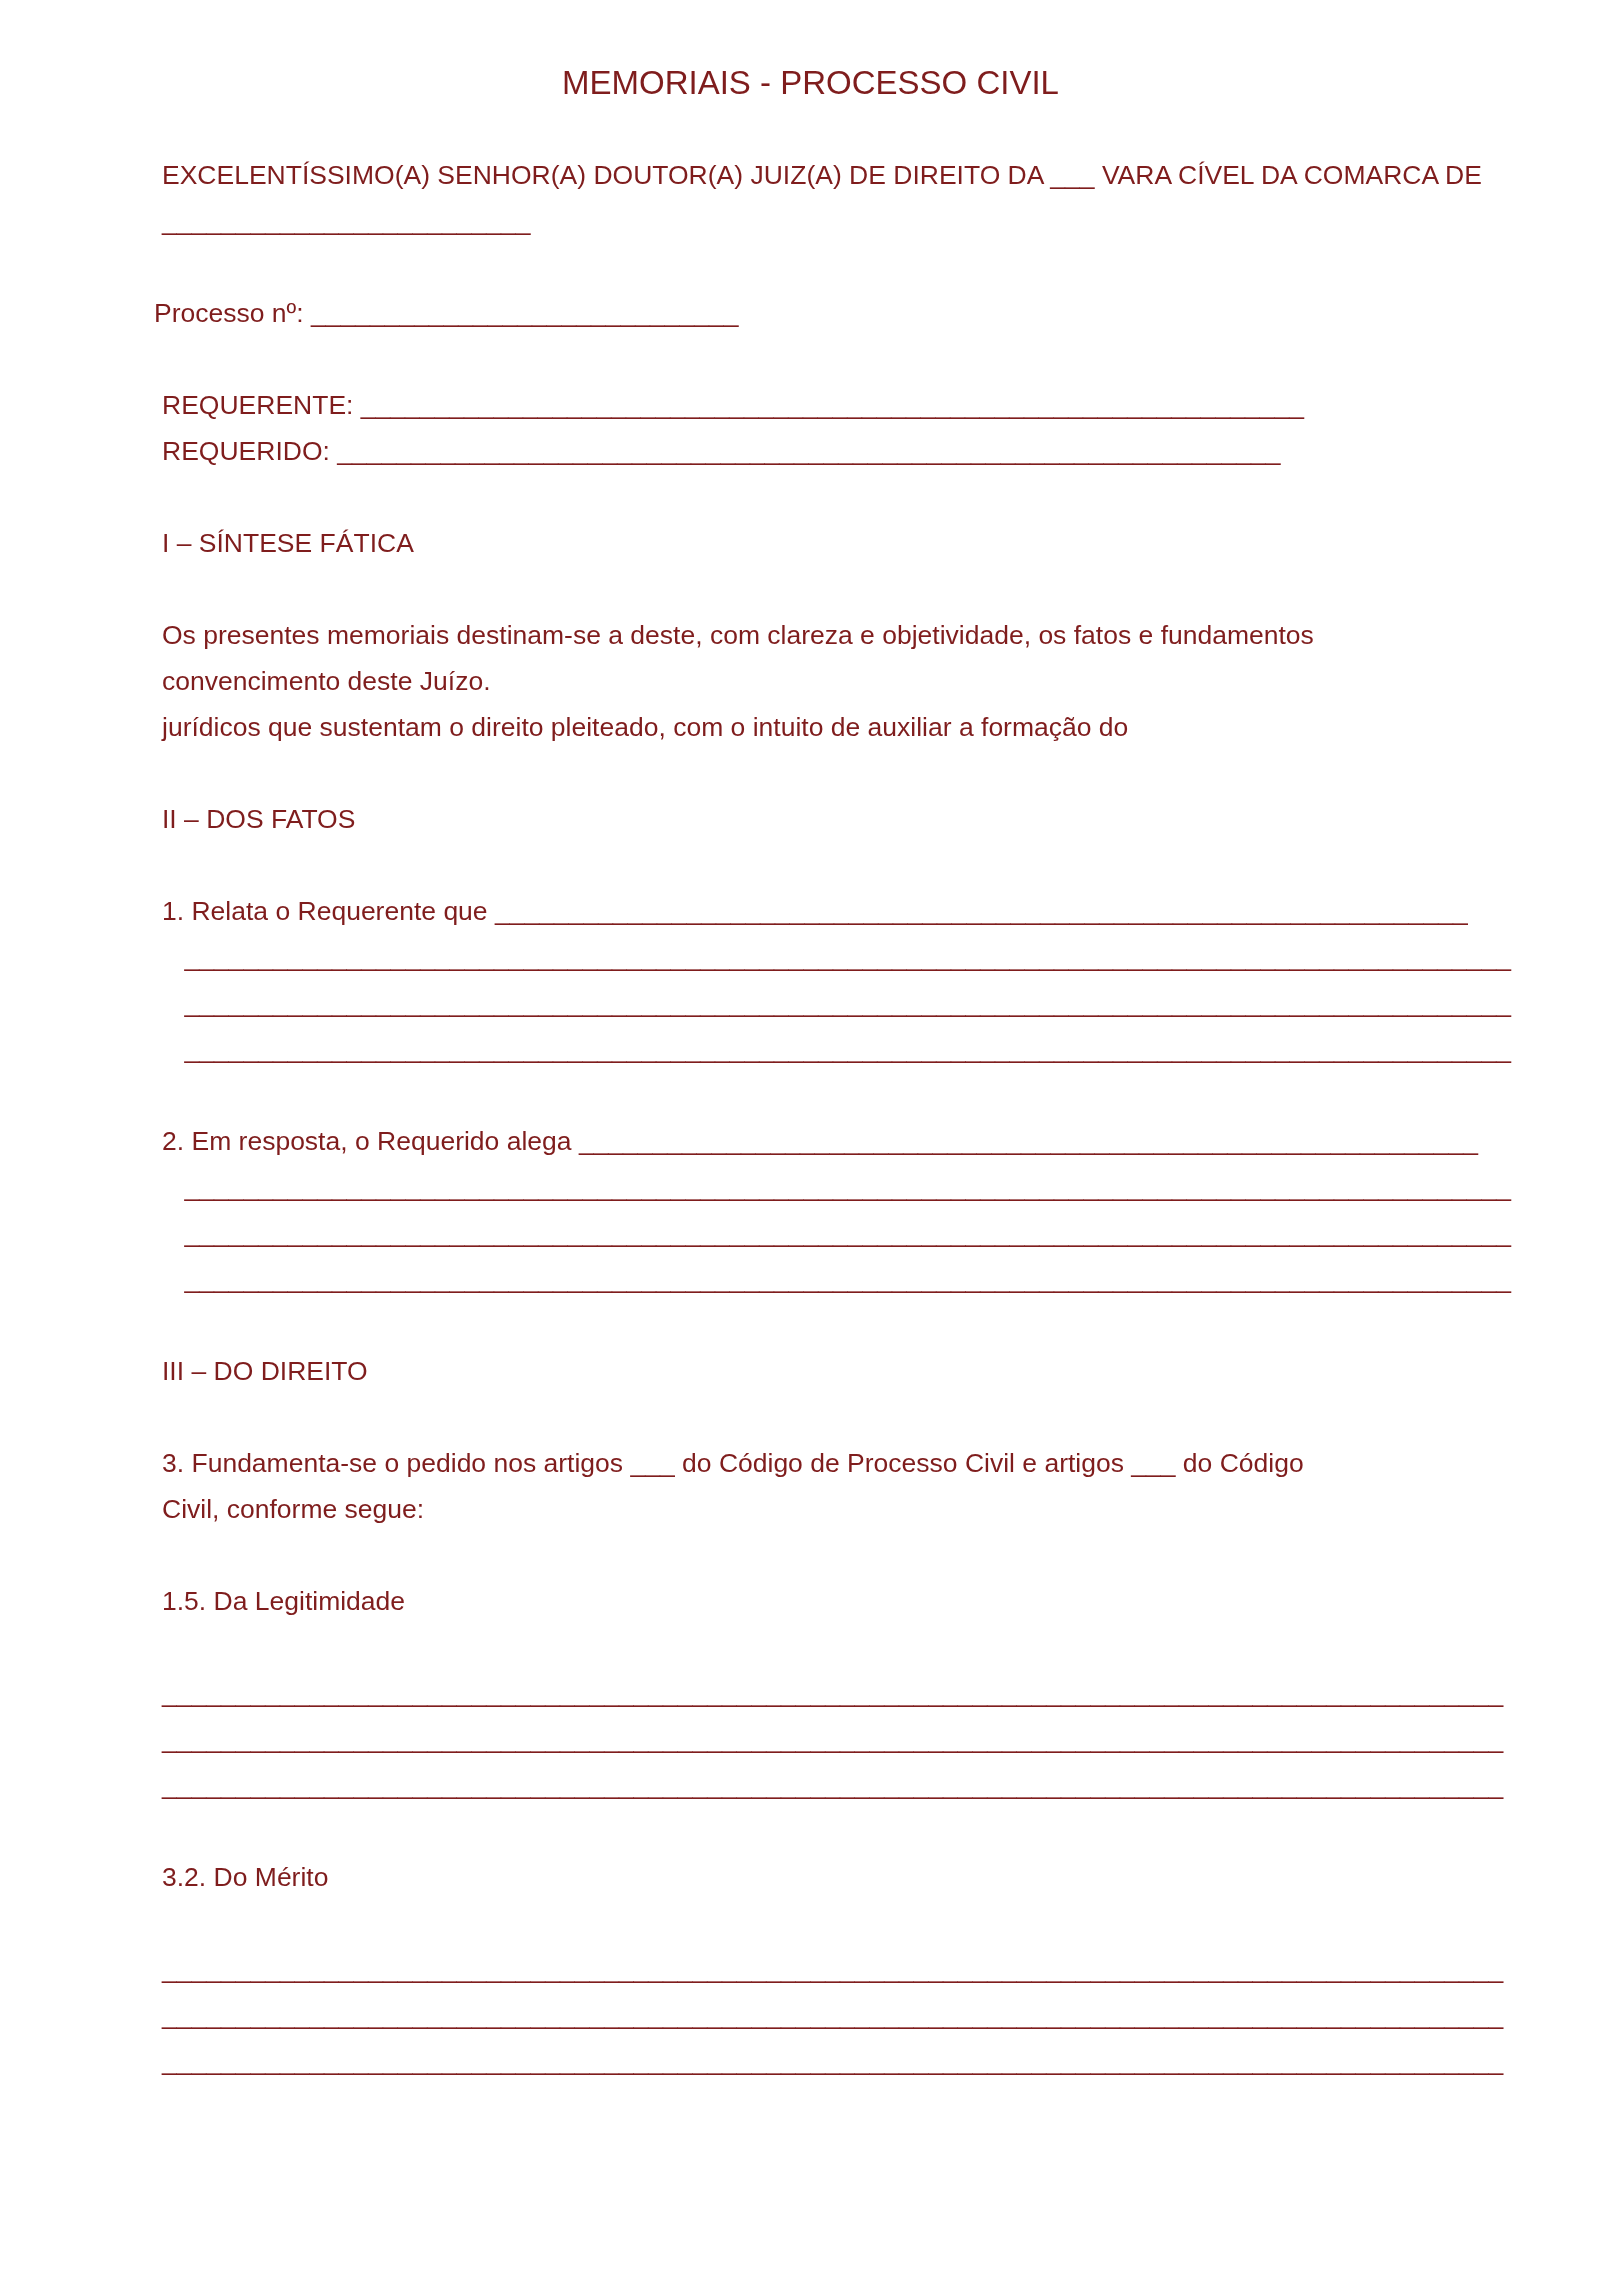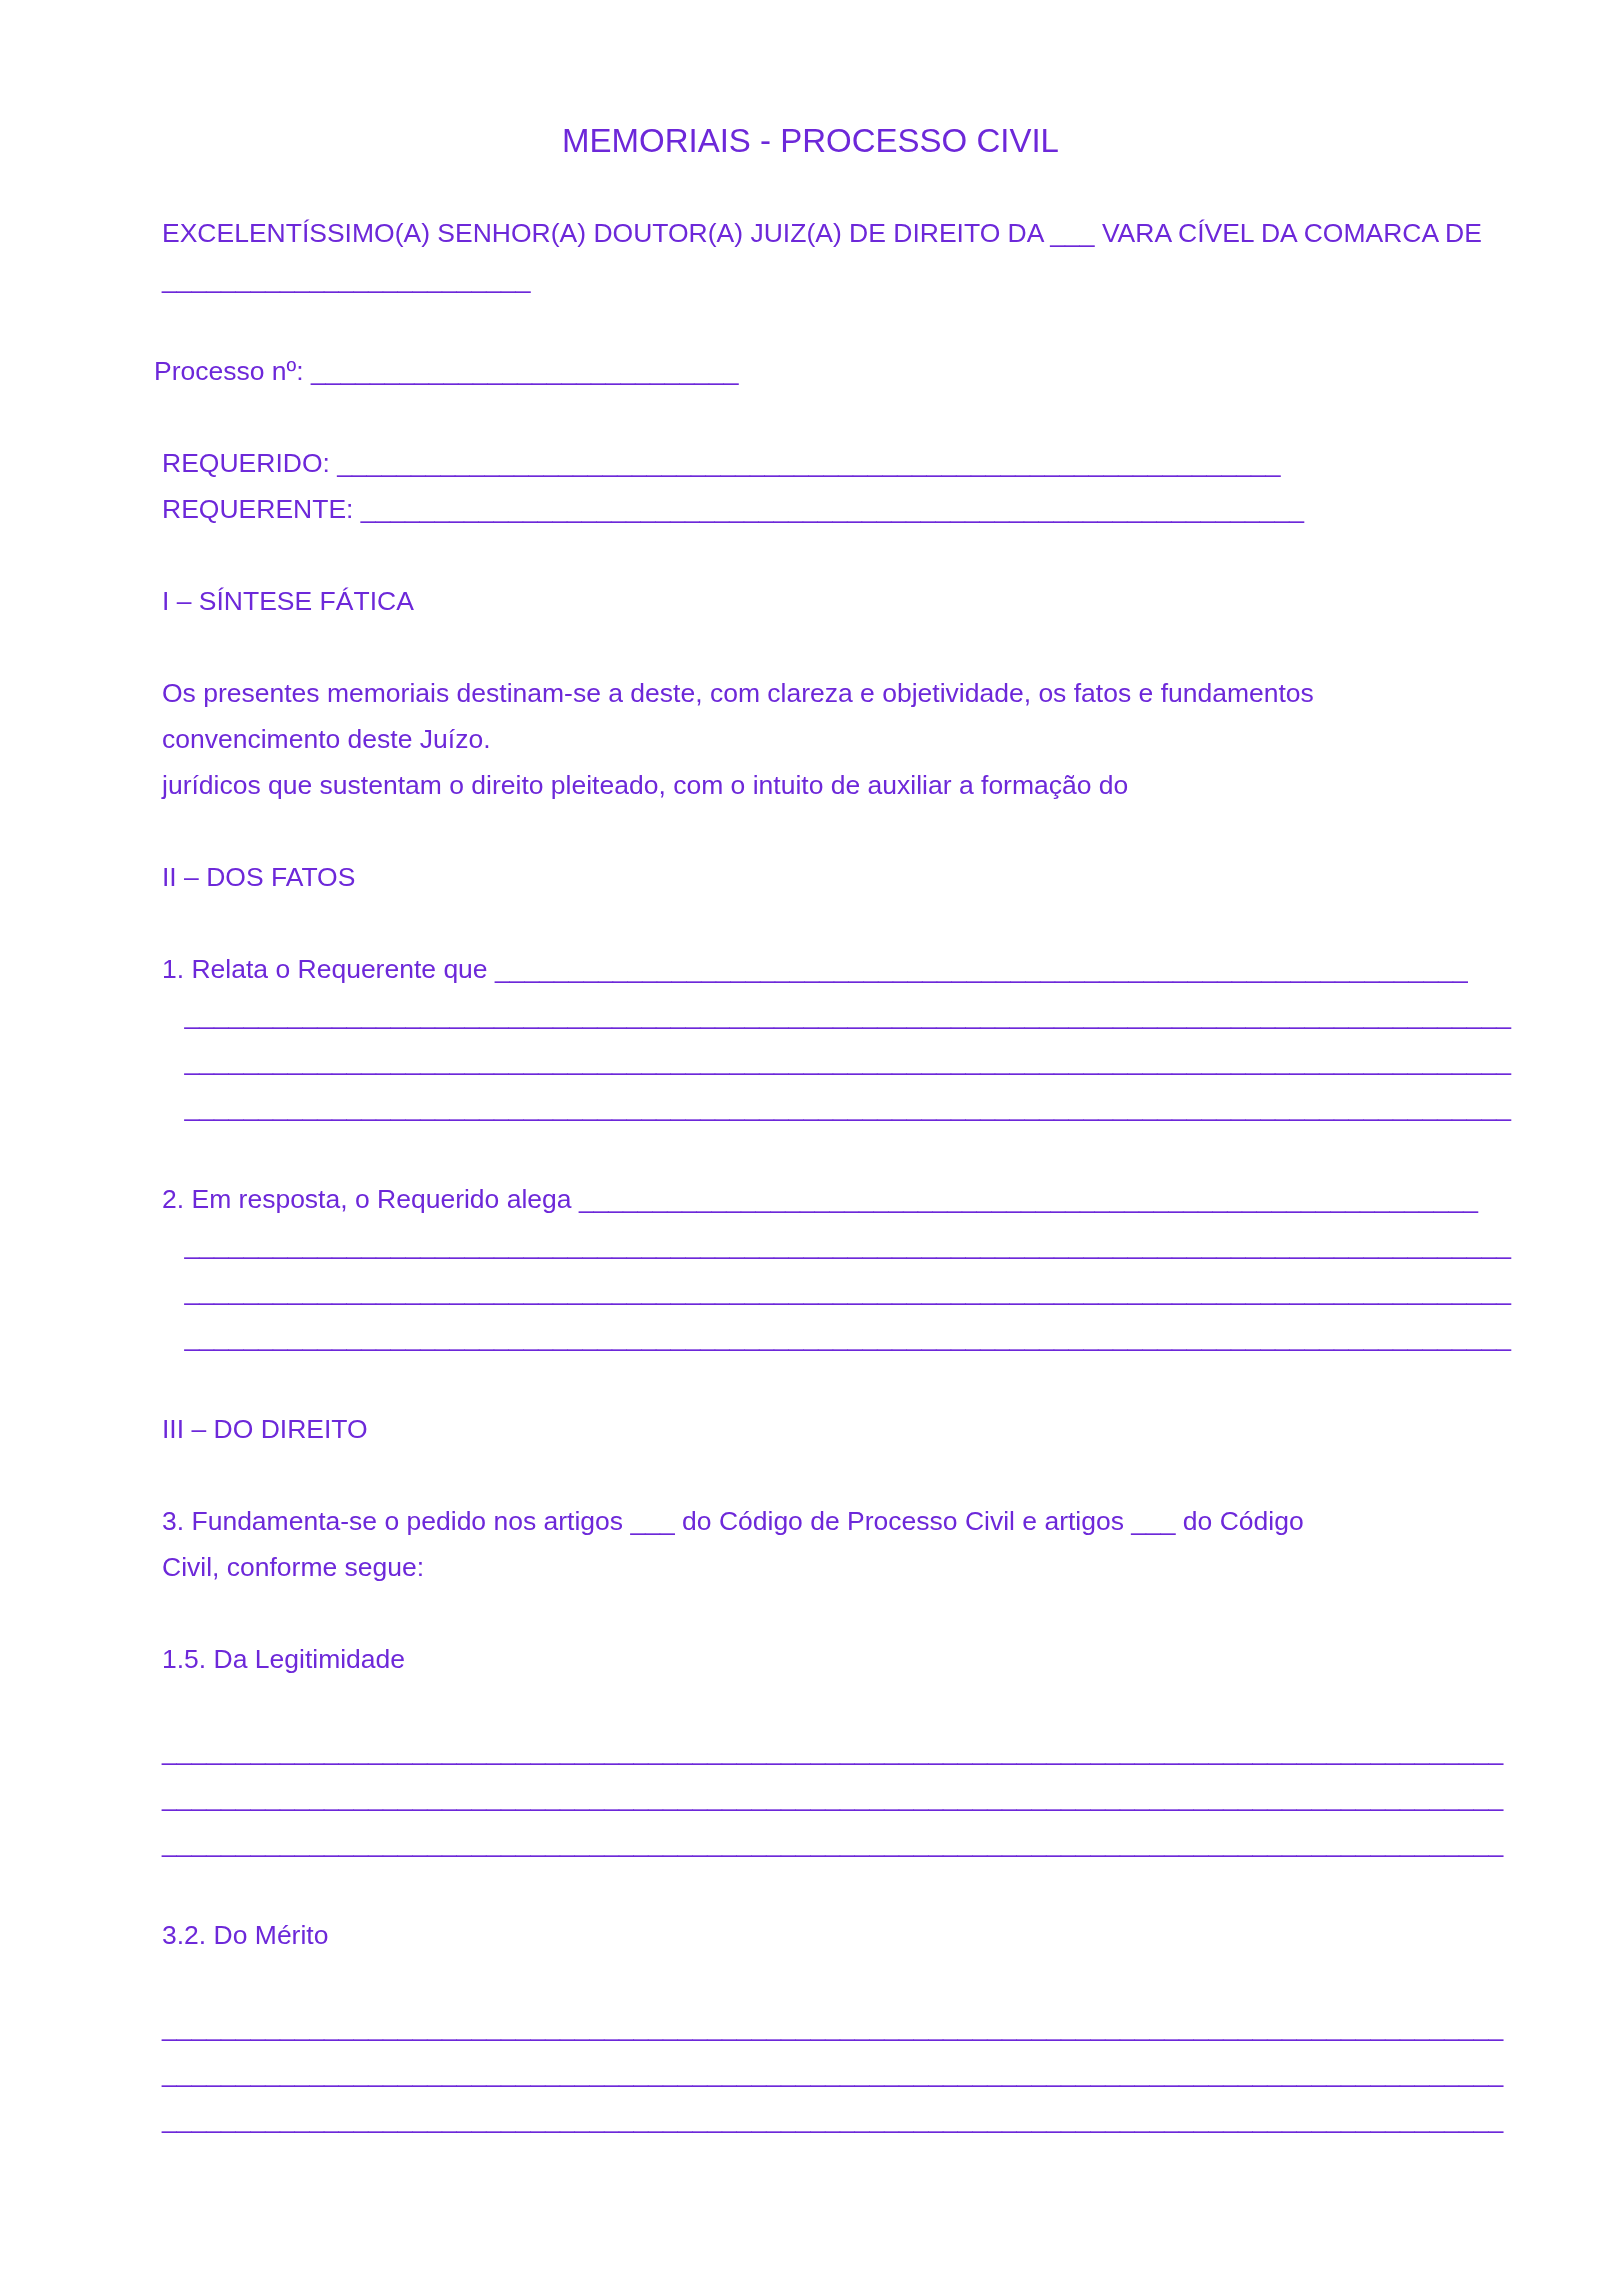--- a/index.html
+++ b/index.html
@@ -2,25 +2,25 @@
 <html><head>
 <meta charset="utf-8">
 <style>
   html, body { margin: 0; padding: 0; background: #ffffff; }
   .page {
     position: relative;
     width: 1621px;
     height: 2293px;
     background: #ffffff;
     box-sizing: border-box;
-    padding: 118px 83px 0 154px;
+    padding: 60px 83px 0 154px;
     font-family: "Liberation Sans", sans-serif;
     font-size: 26.5px;
     line-height: 46px;
-    color: #6d28d9;
+    color: #7f1d1d;
     overflow: hidden;
   }
   .ln { white-space: nowrap; }
   .title {
     font-size: 33px;
     font-weight: normal;
     text-align: center;
     margin: 0 -83px 0 -154px; 
     white-space: nowrap;
   }
@@ -39,24 +39,24 @@
     <div class="ln">EXCELENTÍSSIMO(A) SENHOR(A) DOUTOR(A) JUIZ(A) DE DIREITO DA ___ VARA CÍVEL DA COMARCA DE</div>
     <div class="ln">_________________________</div>
   </section>
 
   <div class="ln mt1">
     <span>Processo nº: </span><span>_____________________________</span>
   </div>
 
   <section class="mt1">
     <div class="ln">
-      <span>REQUERIDO: </span><span>________________________________________________________________</span>
+      <span>REQUERENTE: </span><span>________________________________________________________________</span>
     </div>
     <div class="ln">
-      <span>REQUERENTE: </span><span>________________________________________________________________</span>
+      <span>REQUERIDO: </span><span>________________________________________________________________</span>
     </div>
   </section>
 
   <section>
     <div class="ln mt1">I – SÍNTESE FÁTICA</div>
     <div class="mt1">
       <div class="ln">Os presentes memoriais destinam-se a deste, com clareza e objetividade, os fatos e fundamentos</div>
       <div class="ln">convencimento deste Juízo.</div>
       <div class="ln">jurídicos que sustentam o direito pleiteado, com o intuito de auxiliar a formação do</div>
     </div>

